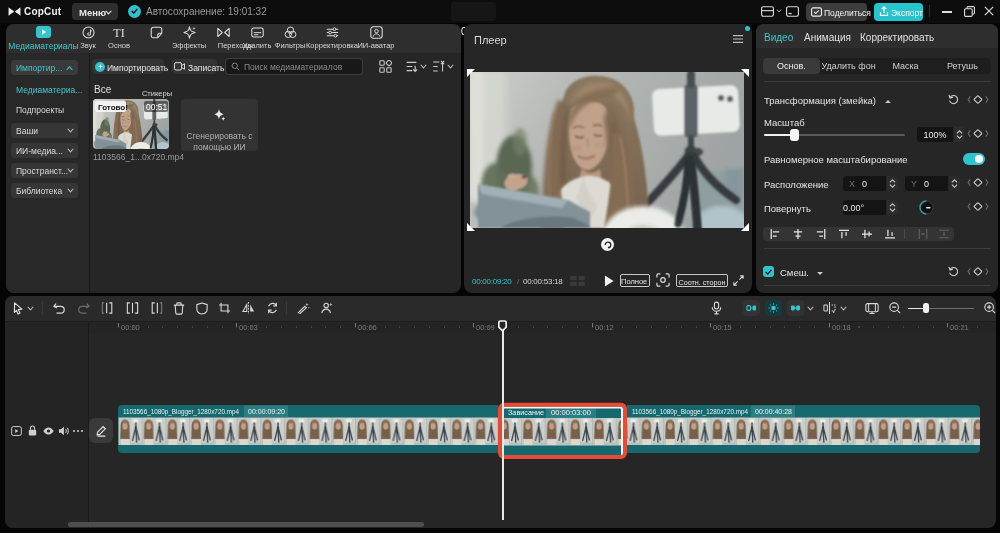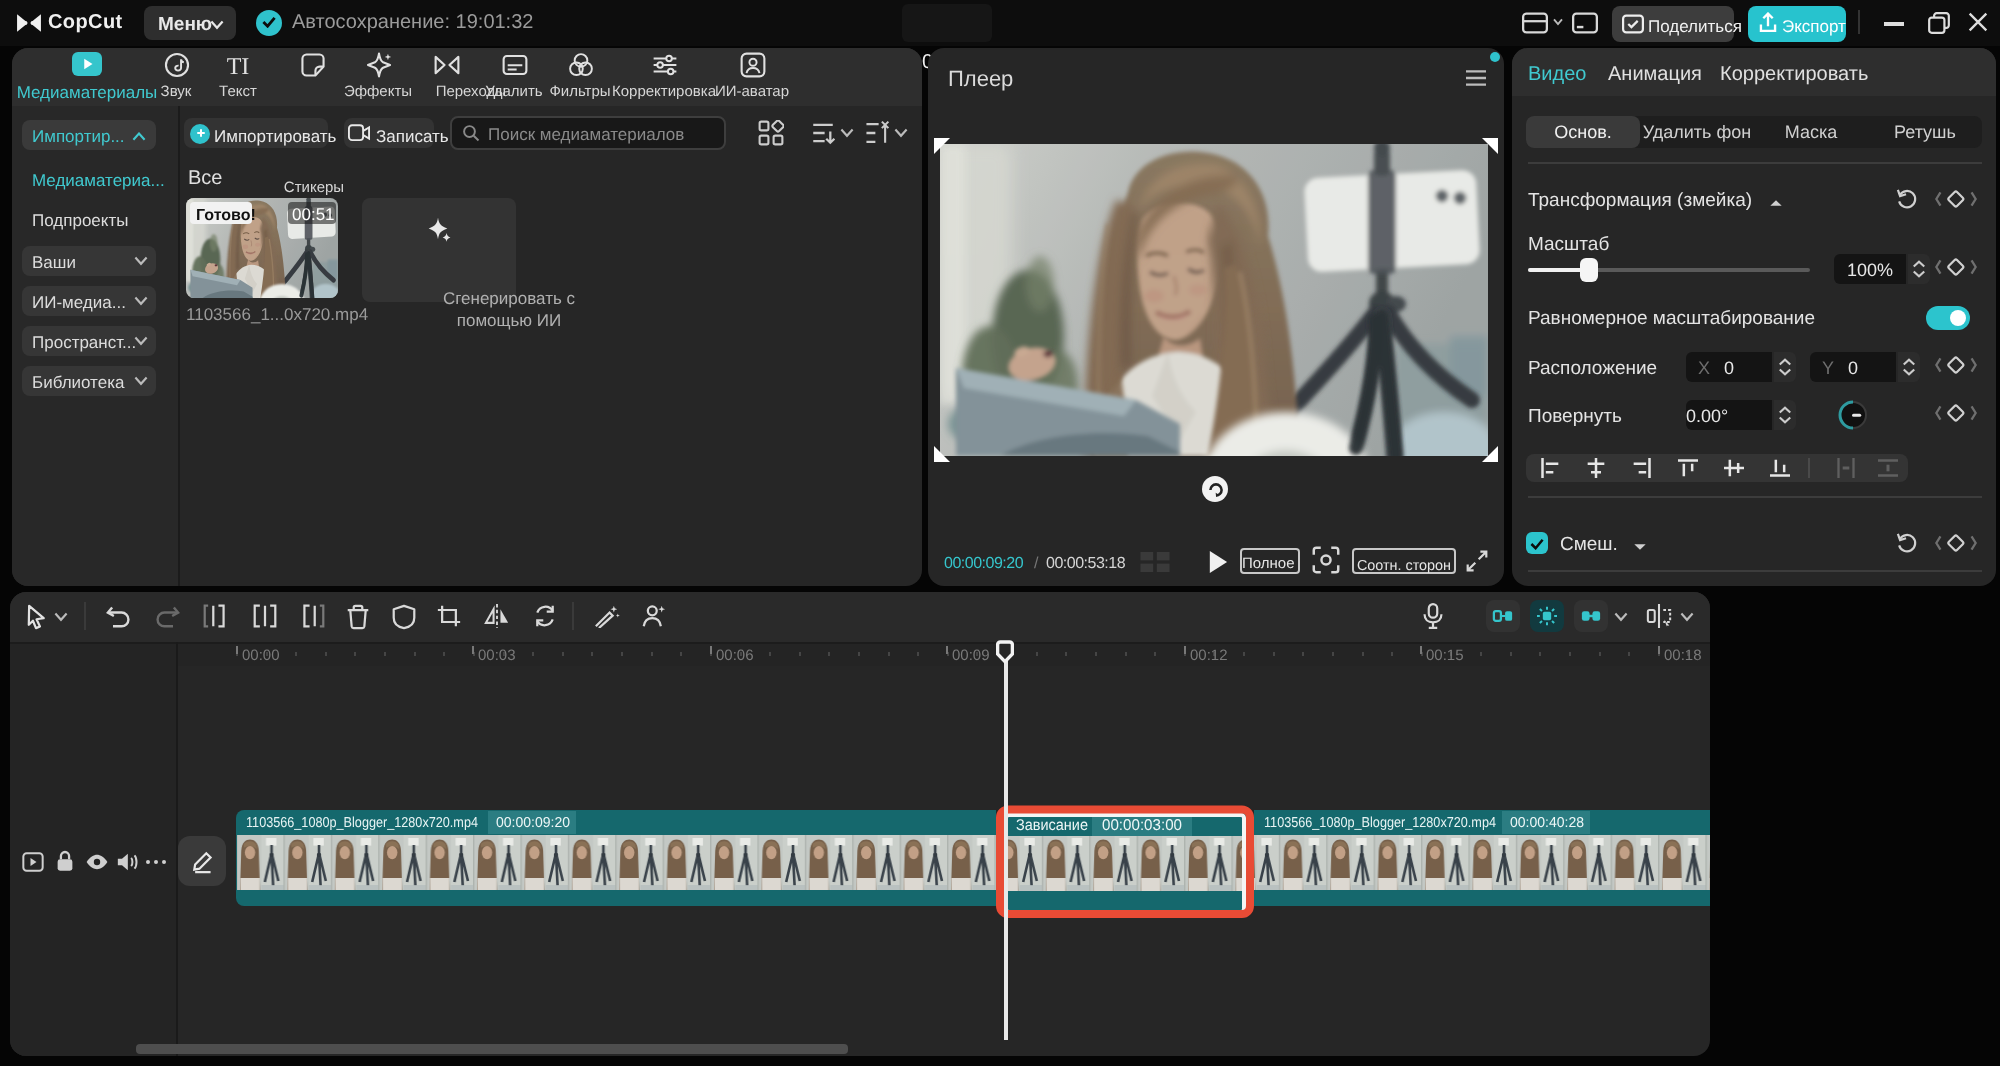--- a/index.html
+++ b/index.html
@@ -80,21 +80,21 @@
         </svg>
     <div class="abs teal" style="left:0px;top:17px;width:75px;text-align:center;font-size:8.5px;">Медиаматериалы</div>
 
     <svg class="abs" style="left:76px;top:2px;" width="13" height="13" viewBox="0 0 16 16">
       <circle cx="8" cy="8" r="6.8" fill="none" stroke="#e0e0e0" stroke-width="1.3"></circle>
       <path d="M10.5 4.5 V9.8 A1.8 1.5 0 1 1 9 8.4 M10.5 4.5 C10.5 5.8 11.5 6.2 12.2 6.4" fill="none" stroke="#e0e0e0" stroke-width="1.2"></path>
     </svg>
     <div class="abs" style="left:52px;top:17px;width:60px;text-align:center;font-size:7.5px;color:#d6d6d6;">Звук</div>
 
     <div class="abs" style="left:100px;top:2px;width:26px;text-align:center;font-size:12px;color:#e0e0e0;font-family:'Liberation Serif',serif;">TI</div>
-    <div class="abs" style="left:83px;top:17px;width:60px;text-align:center;font-size:7.5px;color:#d6d6d6;">Текст</div>
+    <div class="abs" style="left:83px;top:17px;width:60px;text-align:center;font-size:7.5px;color:#d6d6d6;">Основ</div>
 
     <svg class="abs" style="left:144px;top:2px;" width="13" height="13" viewBox="0 0 16 16">
       <path d="M4 1.5 H12 A2.5 2.5 0 0 1 14.5 4 V9 L9.5 14.5 H4 A2.5 2.5 0 0 1 1.5 12 V4 A2.5 2.5 0 0 1 4 1.5 Z" fill="none" stroke="#e0e0e0" stroke-width="1.3"></path>
       <path d="M14.2 9 H12 A2.5 2.5 0 0 0 9.5 11.5 V14.2" fill="none" stroke="#e0e0e0" stroke-width="1.3"></path>
     </svg>
     <div class="abs" style="left:121px;top:17px;width:60px;text-align:center;font-size:7.5px;color:#d6d6d6;margin-top:48px;">Стикеры</div>
 
     <svg class="abs" style="left:177px;top:2px;" width="13" height="13" viewBox="0 0 16 16">
       <path d="M8 1 C8.5 4 9 5.5 10.5 6.3 L14.8 8 L10.5 9.7 C9 10.5 8.5 12 8 15 C7.5 12 7 10.5 5.5 9.7 L1.2 8 L5.5 6.3 C7 5.5 7.5 4 8 1 Z" fill="none" stroke="#e0e0e0" stroke-width="1.3" stroke-linejoin="round"></path>
       <path d="M13.5 1 L14 2.5 L15.5 3 L14 3.5 L13.5 5 L13 3.5 L11.5 3 L13 2.5 Z" fill="#e0e0e0"></path>
@@ -215,21 +215,21 @@
   <div class="abs" style="left:92px;top:78.5px;font-size:8px;font-weight:bold;color:#111;">Готово!</div>
   <div class="abs" style="left:138px;top:77px;width:24px;height:11px;background:rgba(20,20,20,0.55);border-radius:2px;"></div>
   <div class="abs" style="left:140px;top:78px;font-size:8.5px;color:#fff;">00:51</div>
   <div class="abs" style="left:87px;top:128px;font-size:8.5px;color:#9a9a9a;">1103566_1...0x720.mp4</div>
 
   <div class="abs" style="left:175px;top:75px;width:77px;height:52px;background:#333333;border-radius:4px;"></div>
   <svg class="abs" style="left:206px;top:84px;" width="14" height="14" viewBox="0 0 18 18">
     <path d="M9 1 C9.6 5 10.5 6.4 15 8 C10.5 9.6 9.6 11 9 15 C8.4 11 7.5 9.6 3 8 C7.5 6.4 8.4 5 9 1 Z" fill="#e8e8e8"></path>
     <path d="M14.5 11 C14.8 12.6 15.3 13.2 17 13.8 C15.3 14.4 14.8 15 14.5 16.6 C14.2 15 13.7 14.4 12 13.8 C13.7 13.2 14.2 12.6 14.5 11 Z" fill="#e8e8e8"></path>
   </svg>
-  <div class="abs" style="left:175px;top:120px;width:77px;text-align:center;font-size:8.5px;color:#b0b0b0;line-height:11px;margin-left:35px;">Сгенерировать с<br>помощью ИИ</div>
+  <div class="abs" style="left:175px;top:107px;width:77px;text-align:center;font-size:8.5px;color:#b0b0b0;line-height:11px;">Сгенерировать с<br>помощью ИИ</div>
 </div>
 
 <div class="panel" id="player" style="left:464px;top:24px;width:288px;height:269px;background:#262626;overflow:hidden;">
   <div class="abs" style="left:10px;top:10px;font-size:11px;color:#dadada;">Плеер</div>
   <svg class="abs" style="left:268px;top:10px;" width="12" height="10" viewBox="0 0 14 12">
     <path d="M1 2 H13 M1 6 H13 M1 10 H13" stroke="#bbb" stroke-width="1.4"></path>
   </svg>
   <div class="abs" style="left:281px;top:2px;width:5px;height:5px;border-radius:50%;background:#2fc2cc;"></div>
 
   <div class="abs" id="videobox" style="left:6px;top:48px;width:274px;height:156px;background:#aeb2b0;overflow:hidden;">
@@ -537,21 +537,21 @@
     <path d="M1.2 1.2 L2.6 5.2 L6.4 4" fill="none" stroke="#d0d0d0" stroke-width="1.4"></path>
   </svg>
   <svg class="abs" style="left:211px;top:243px;" width="22" height="9" viewBox="0 0 26 11">
     <path d="M3.5 1.5 L1 5.5 L3.5 9.5" fill="none" stroke="#6f6f6f" stroke-width="1.4"></path>
     <rect x="9.4" y="2" width="7" height="7" rx="1" transform="rotate(45 12.9 5.5)" fill="none" stroke="#d0d0d0" stroke-width="1.35"></rect>
     <path d="M22.5 1.5 L25 5.5 L22.5 9.5" fill="none" stroke="#6f6f6f" stroke-width="1.4"></path>
   </svg>
   <div class="abs" style="left:8px;top:261px;width:227px;height:1px;background:#3c3c3c;"></div>
 </div>
 
-<div class="panel" id="timeline" style="left:5px;top:296px;width:850px;height:232px;background:#262626;overflow:hidden;">
+<div class="panel" id="timeline" style="left:5px;top:296px;width:991px;height:232px;background:#262626;overflow:hidden;">
   <div class="abs" id="ttoolbar" style="left:0;top:0;width:991px;height:25px;background:#2a2a2a;">
 
     <svg class="abs" style="left:7px;top:6px;" width="12" height="13" viewBox="0 0 14 15">
       <path d="M3 1 L11.5 8.2 L7.3 8.8 L9.3 13 L7 14 L5.2 9.7 L2.8 12 Z" fill="none" stroke="#e2e2e2" stroke-width="1.3" stroke-linejoin="round"></path>
     </svg>
     <svg class="abs" style="left:22px;top:10px;" width="7" height="5" viewBox="0 0 10 7">
           <path d="M1 1 L5 5.5 L9 1" stroke="#bbb" stroke-width="1.5" fill="none"></path>
         </svg>
     <div class="abs" style="left:37px;top:5px;width:1px;height:14px;background:#3a3a3a;"></div>
 

